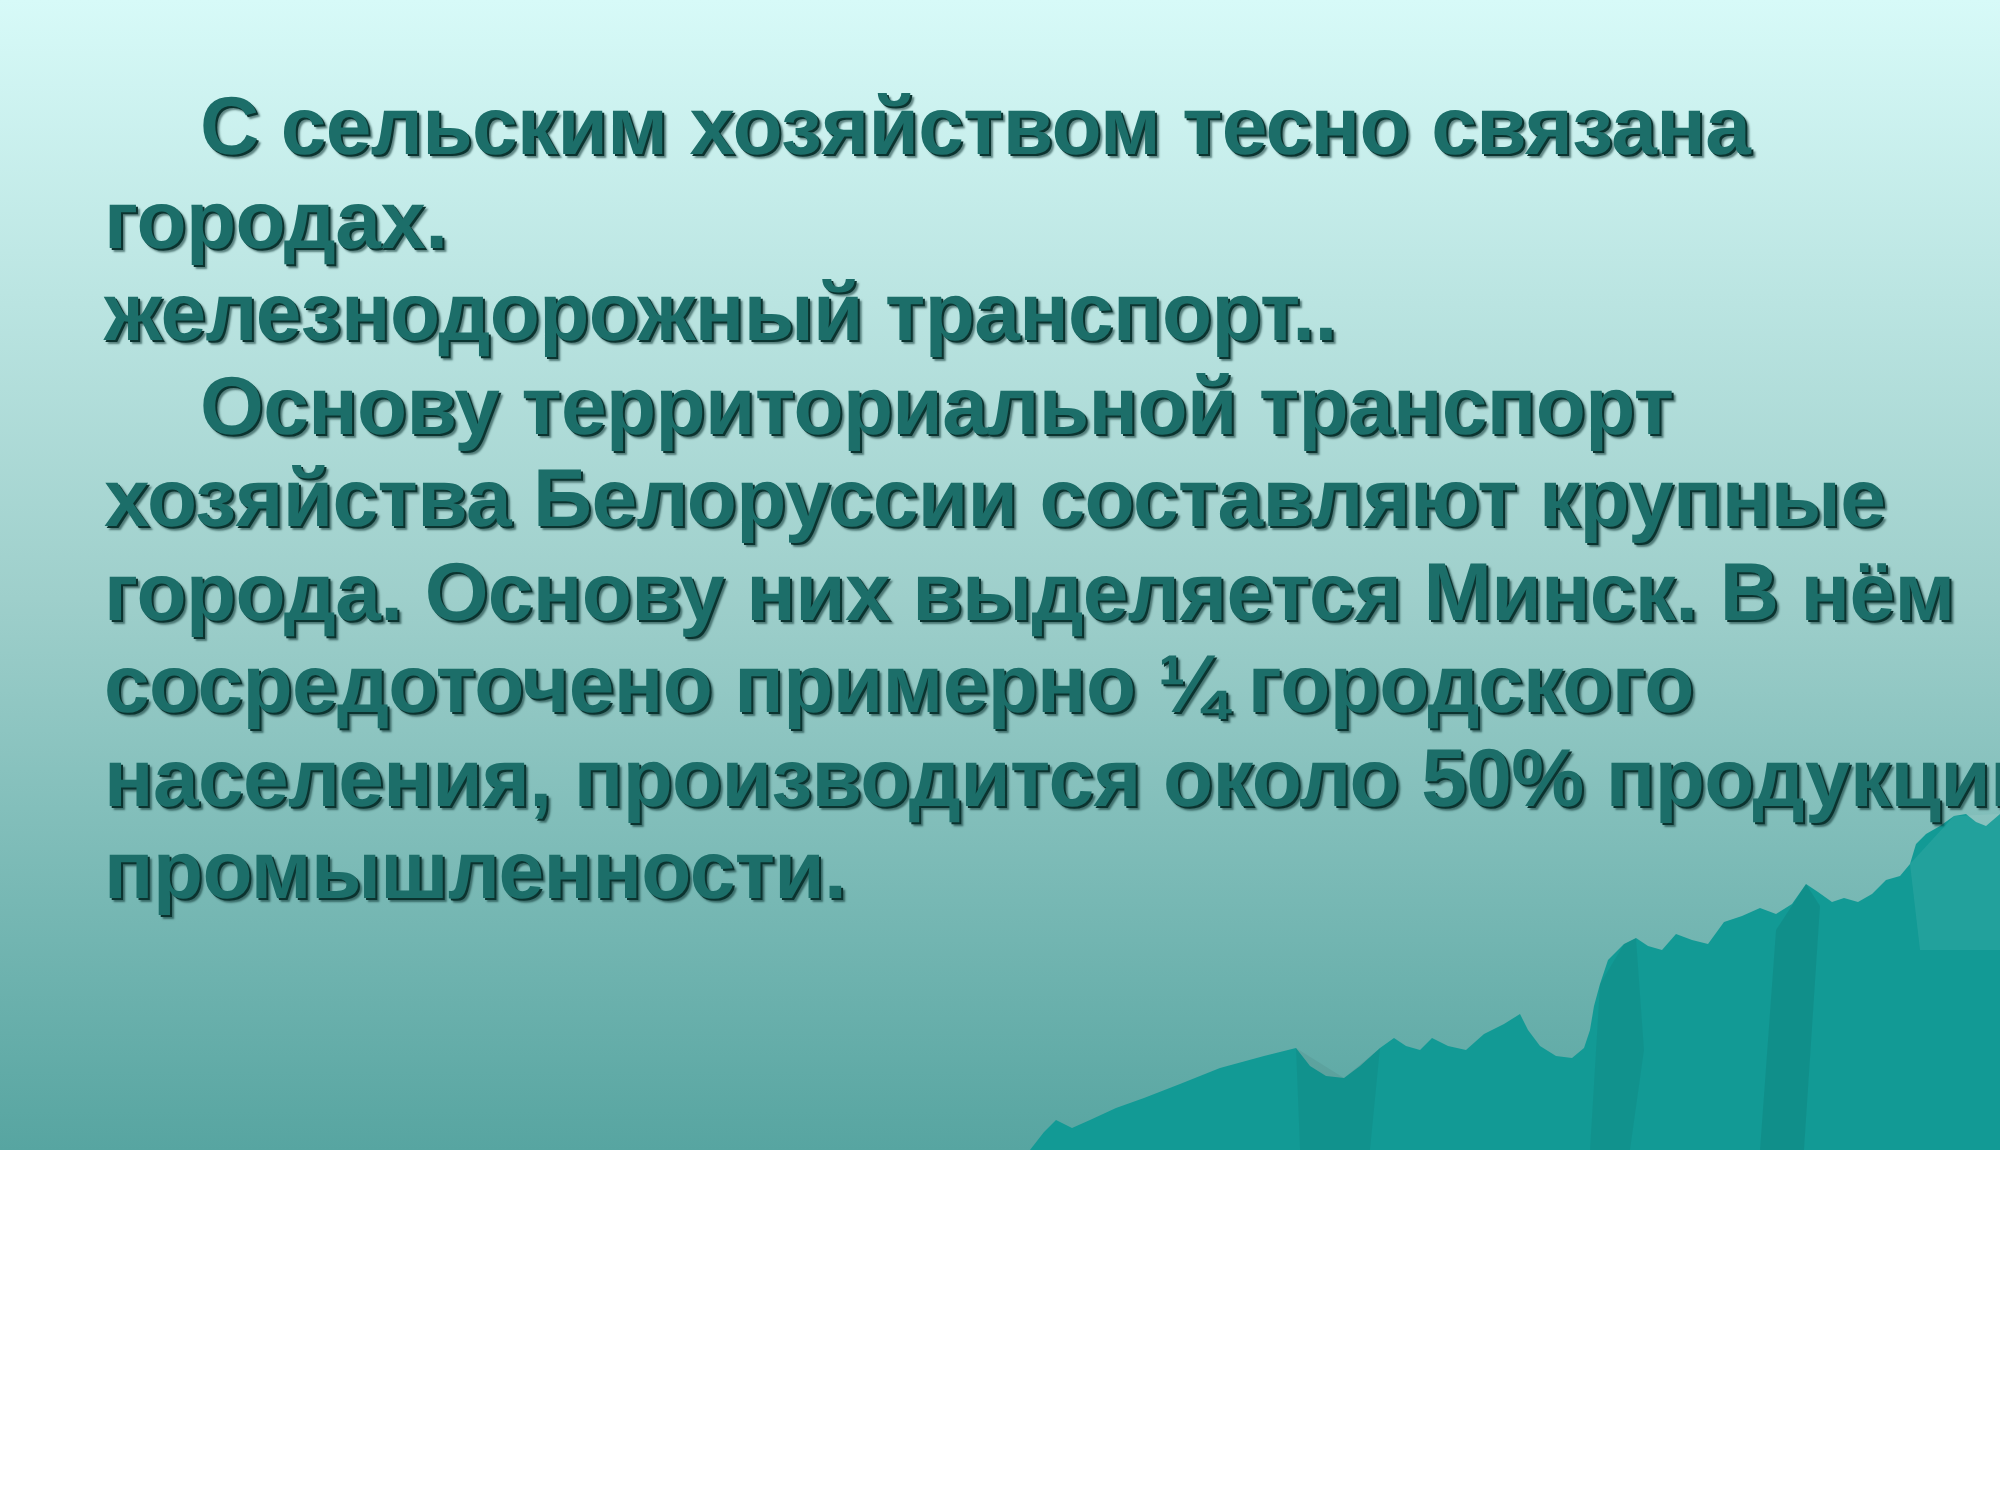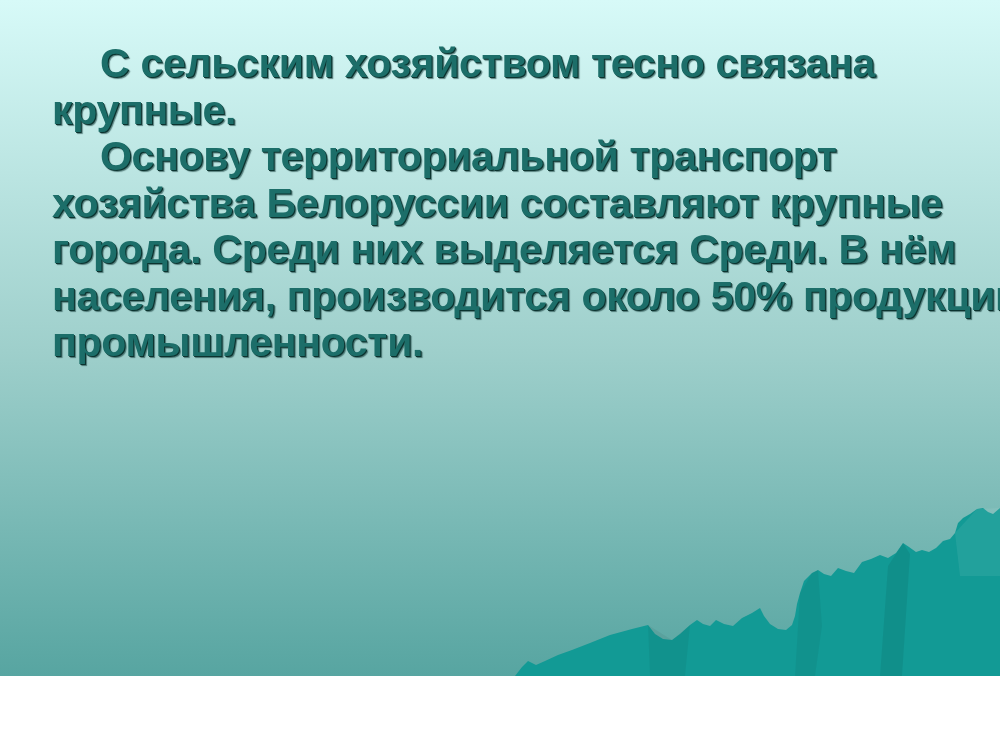--- a/index.html
+++ b/index.html
@@ -16,21 +16,21 @@
   }
   body {
     width: 1000px;
     height: 750px;
     overflow: hidden;
     font-family: "Liberation Sans", sans-serif;
   }
   .slide {
     position: relative;
     width: 1000px;
-    height: 676px;
+    height: 575px;
     overflow: hidden;
     background: linear-gradient(180deg, var(--bg-top) 0%, var(--bg-mid) 52%, var(--bg-bottom) 100%);
   }
   .text-block {
     position: absolute;
     top: 40px;
     left: 52px;
     right: 30px;
     z-index: 2;
   }
@@ -59,24 +59,26 @@
     fill: var(--mountain);
   }
 </style>
 </head>
 <body>
 
 <div class="slide">
 
   <div class="text-block">
       <div class="line indent">С сельским хозяйством тесно связана</div>
-      <div class="line">крупные.</div>
+      <div class="line">городах.</div>
+      <div class="line">железнодорожный транспорт..</div>
       <div class="line indent">Основу территориальной транспорт</div>
       <div class="line">хозяйства Белоруссии составляют крупные</div>
-      <div class="line">города. Среди них выделяется Среди. В нём</div>
+      <div class="line">города. Основу них выделяется Минск. В нём</div>
+      <div class="line">сосредоточено примерно ¼ городского</div>
       <div class="line">населения, производится около 50% продукции</div>
       <div class="line">промышленности.</div>
     </div>
 
   <svg class="mountain-svg" viewBox="514 570 486 180" preserveAspectRatio="none" aria-hidden="true">
     <polygon class="main" points="
       515,750 522,741 528,735 536,739 545,735 558,729 572,724 590,717
       610,709 632,703 648,699 655,708 663,713 672,714 680,708 690,699
       697,694 703,698 710,700 716,694 724,698 733,700 742,692 752,687
       760,682 764,690 770,698 778,703 786,704 792,699 795,690 797,678

